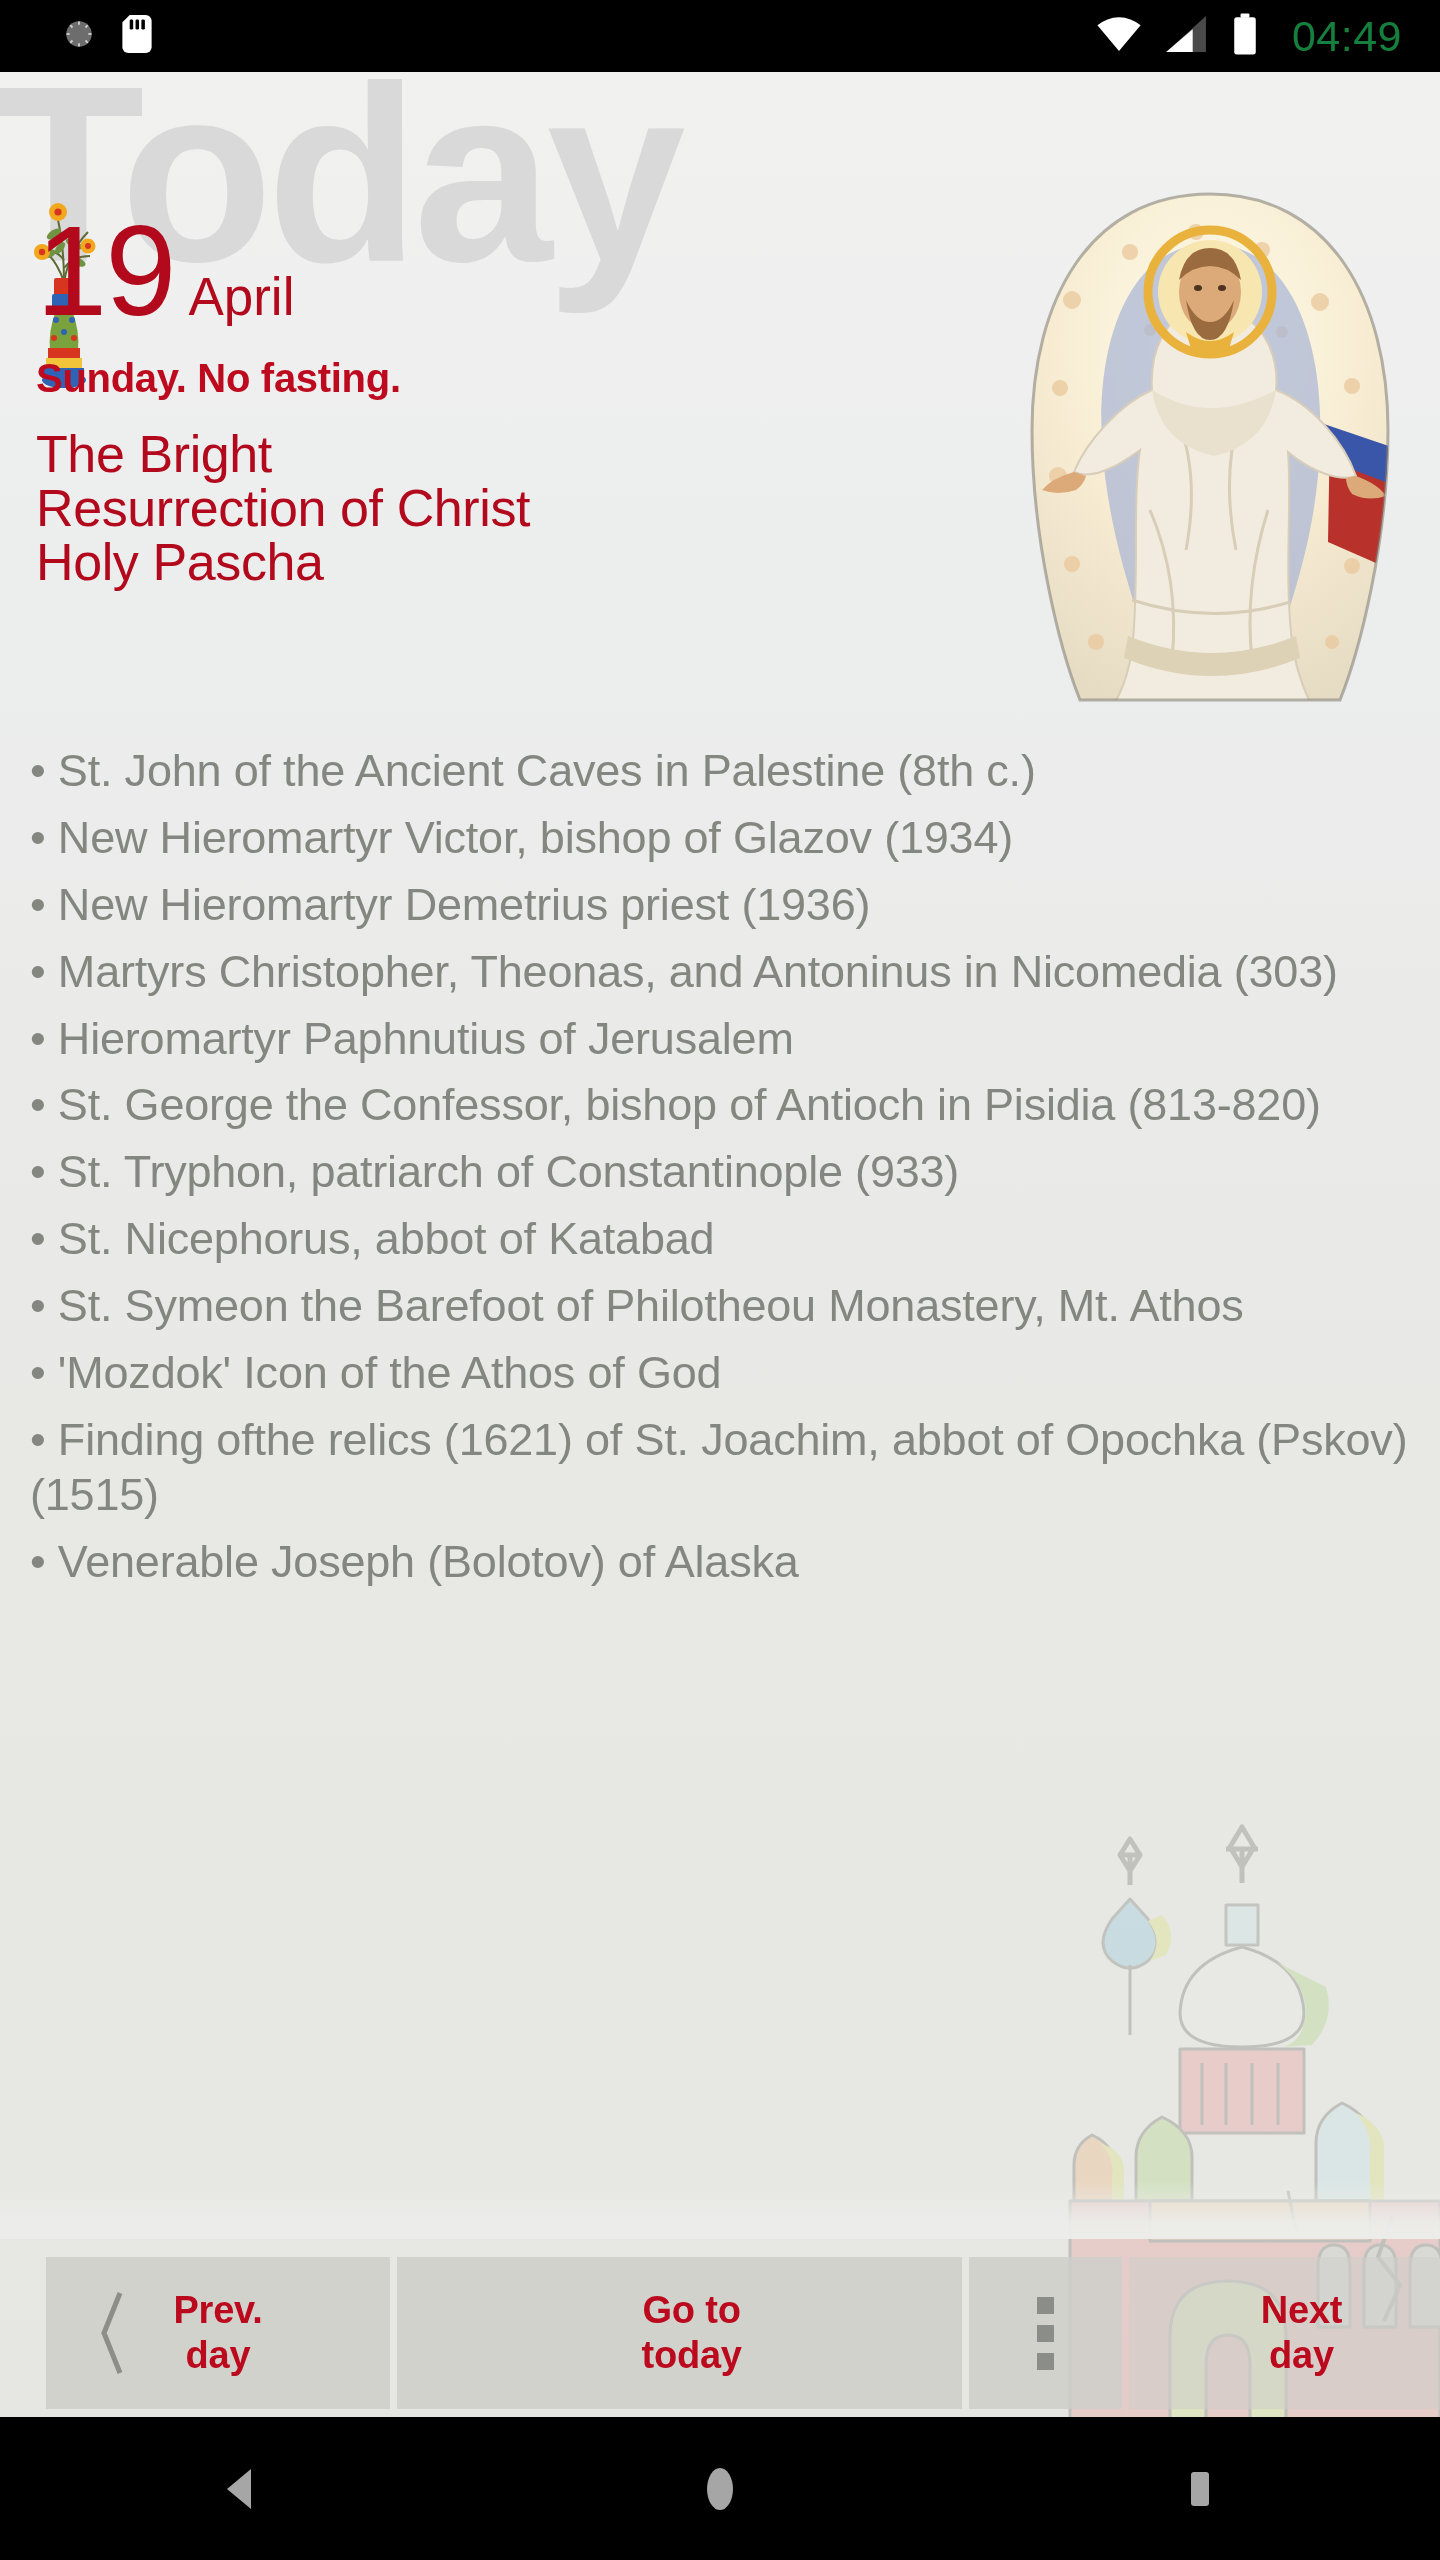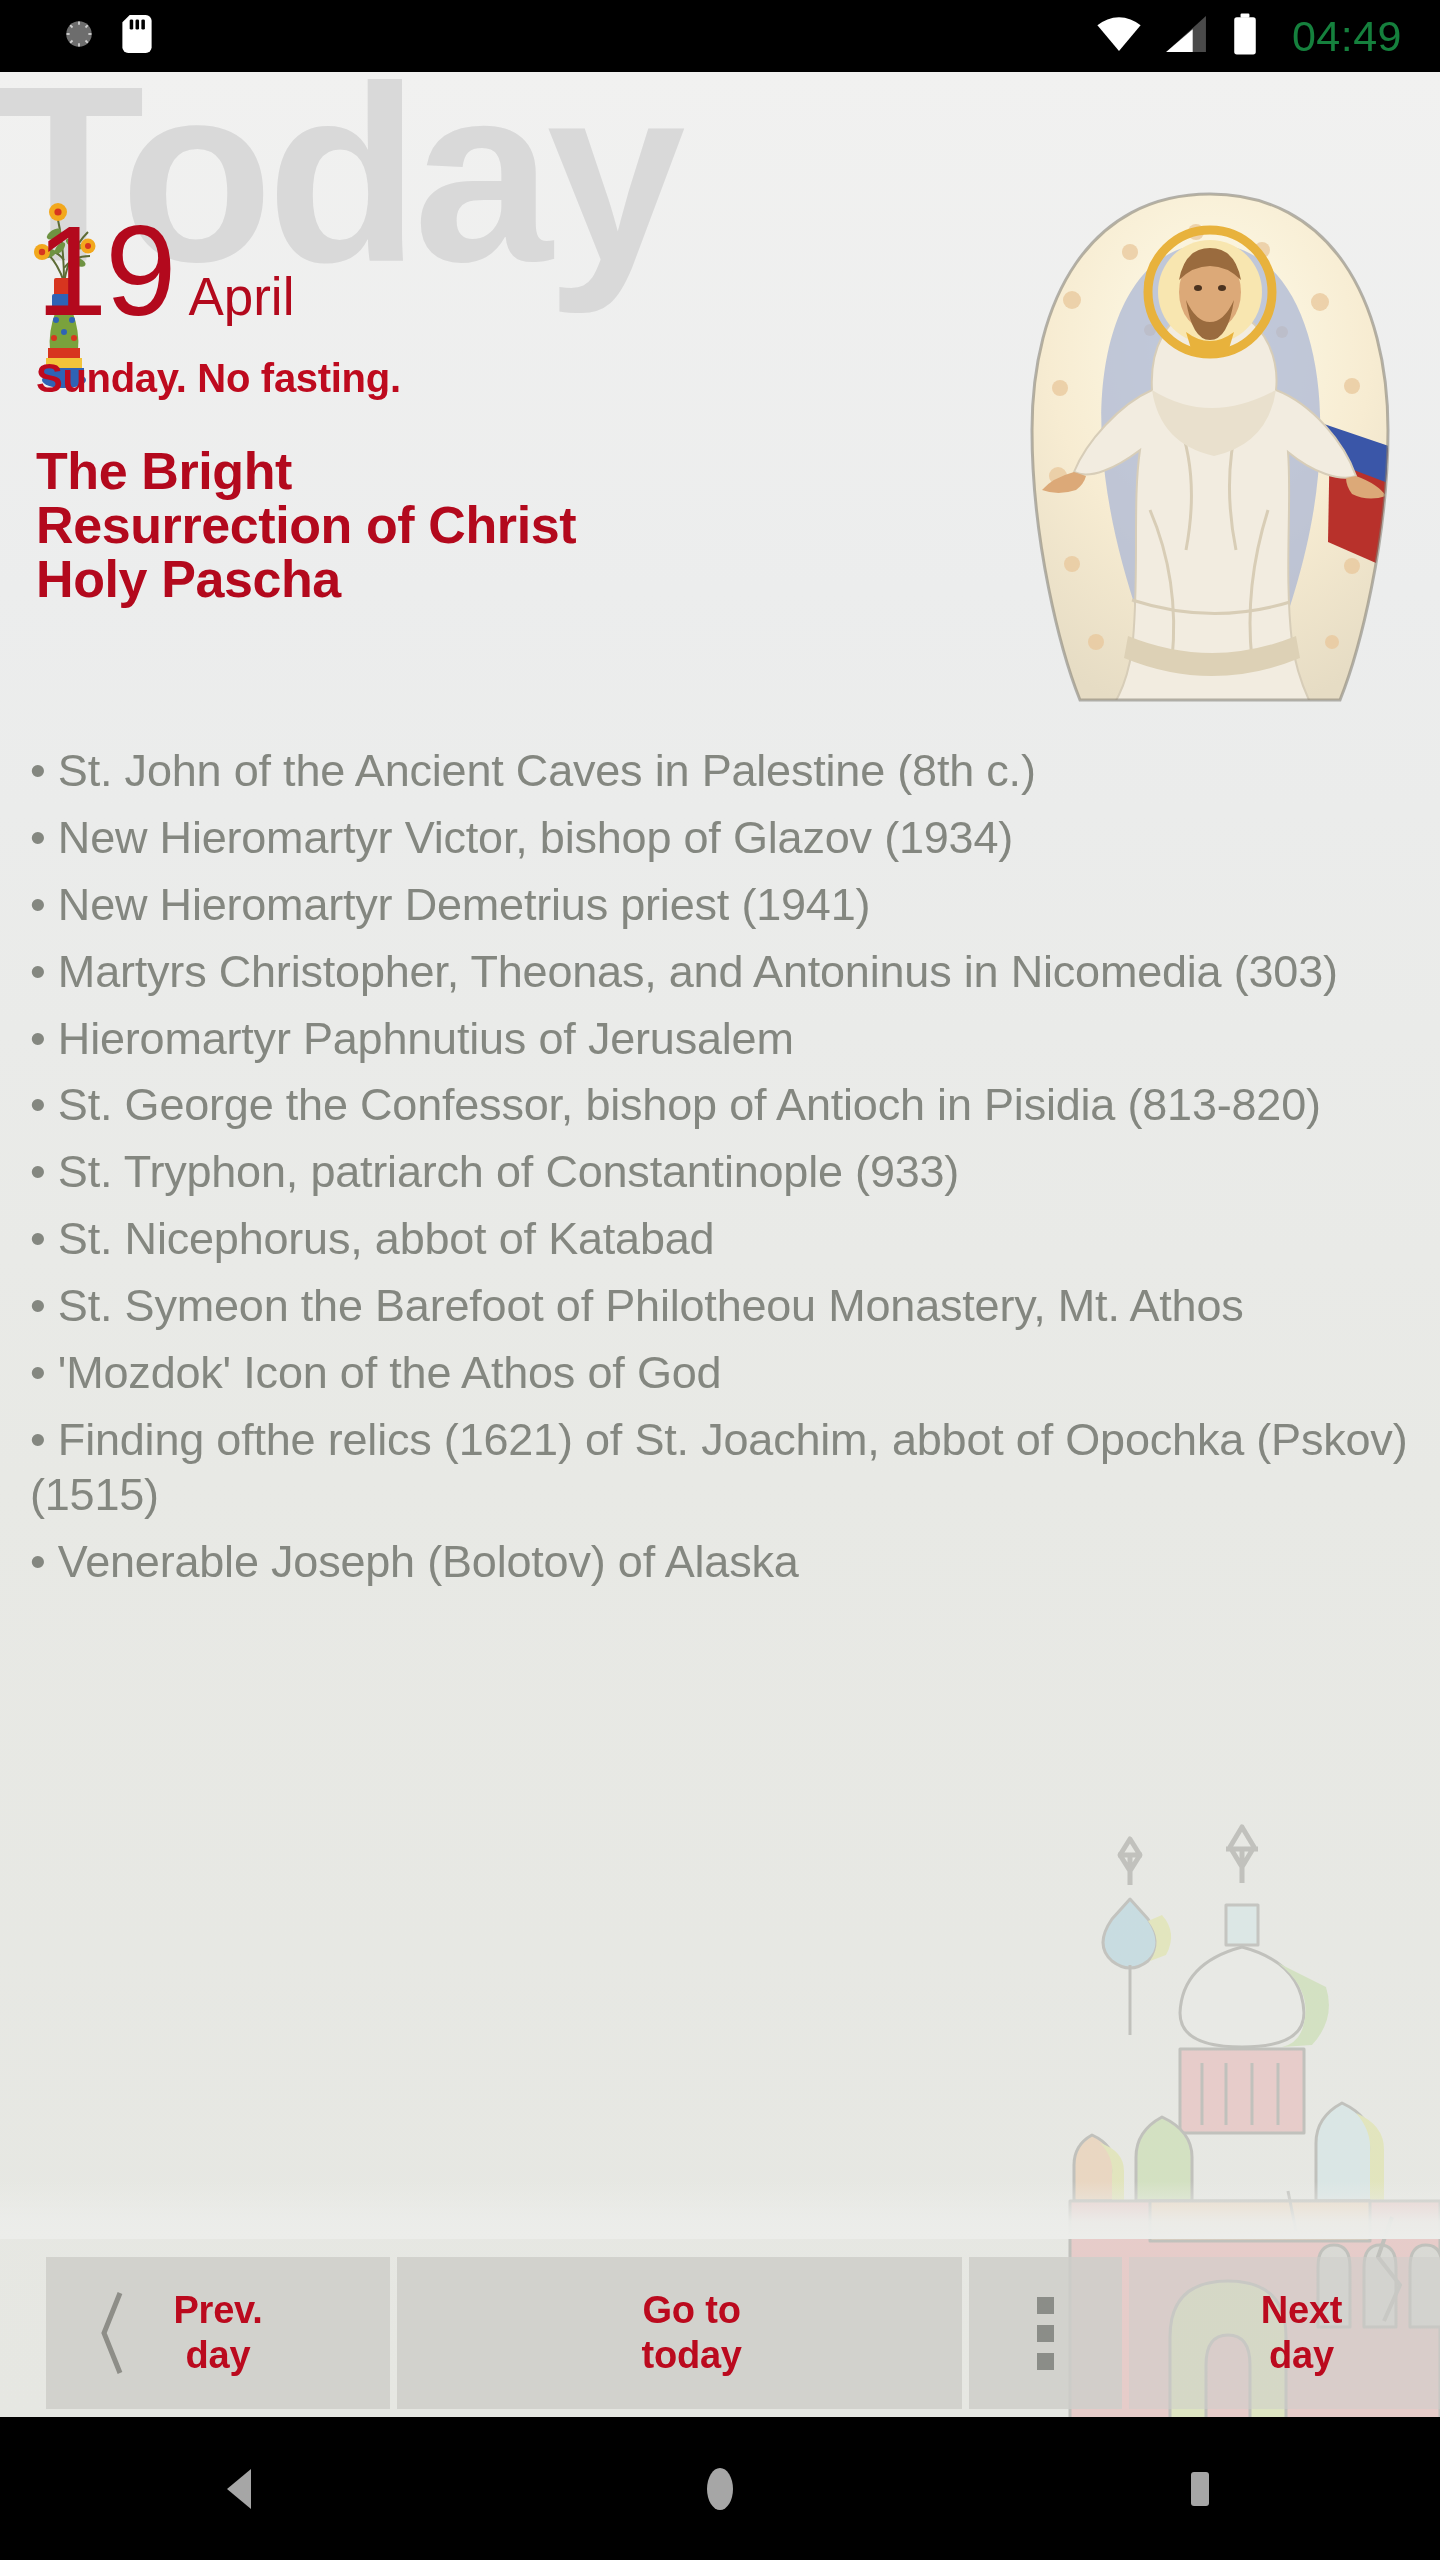--- a/index.html
+++ b/index.html
@@ -62,21 +62,21 @@
   }
   #date-month{
     font-size:53px; font-weight:400; color:#b3091d; line-height:1;
     margin-left:14px;
   }
   #subtitle{
     margin-top:26px; font-size:40px; font-weight:700; color:#be0a1e;
     letter-spacing:-0.3px;
   }
   #feast-title{
-    margin-top:43px; font-size:52px; font-weight:700; color:#b3091d;
+    margin-top:26px; font-size:52px; font-weight:400; color:#b3091d;
     line-height:1.04; letter-spacing:-0.4px;
   }
   #feast-title div{ white-space:nowrap; }
 
   
   #saints{
     position:absolute; left:30px; top:672px; width:1400px;
     font-size:45px; color:#848780; line-height:1.22; letter-spacing:-0.2px;
   }
   #saints .saint{ margin-bottom:12px; }
@@ -346,21 +346,21 @@
       <div id="feast-title">
         <div>The Bright</div>
         <div>Resurrection of Christ</div>
         <div>Holy Pascha</div>
       </div>
     </div>
 
     <div id="saints">
       <div class="saint">• St. John of the Ancient Caves in Palestine (8th c.)</div>
       <div class="saint">• New Hieromartyr Victor, bishop of Glazov (1934)</div>
-      <div class="saint">• New Hieromartyr Demetrius priest (1941)</div>
+      <div class="saint">• New Hieromartyr Demetrius priest (1936)</div>
       <div class="saint">• Martyrs Christopher, Theonas, and Antoninus in Nicomedia (303)</div>
       <div class="saint">• Hieromartyr Paphnutius of Jerusalem</div>
       <div class="saint">• St. George the Confessor, bishop of Antioch in Pisidia (813-820)</div>
       <div class="saint">• St. Tryphon, patriarch of Constantinople (933)</div>
       <div class="saint">• St. Nicephorus, abbot of Katabad</div>
       <div class="saint">• St. Symeon the Barefoot of Philotheou Monastery, Mt. Athos</div>
       <div class="saint">• 'Mozdok' Icon of the Athos of God</div>
       <div class="saint">• Finding ofthe relics (1621) of St. Joachim, abbot of Opochka (Pskov) (1515)</div>
       <div class="saint">• Venerable Joseph (Bolotov) of Alaska</div>
     </div>

